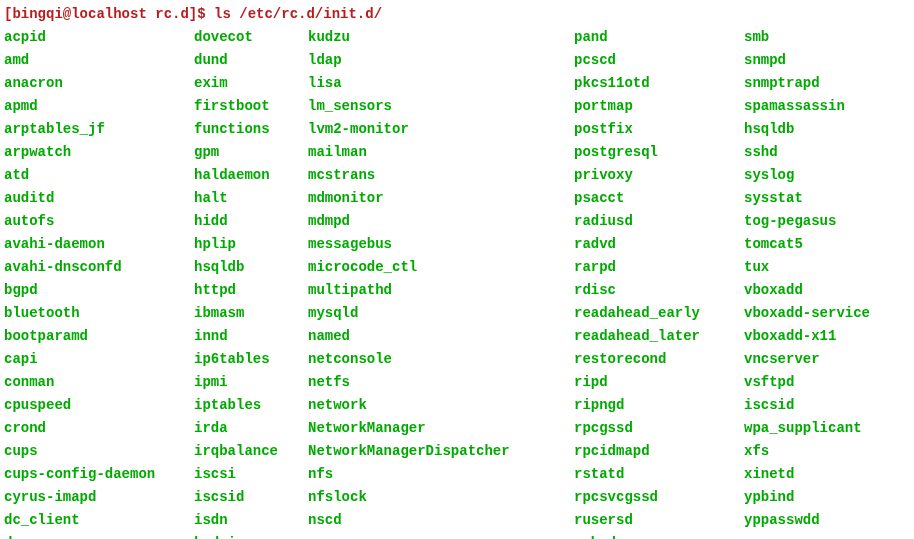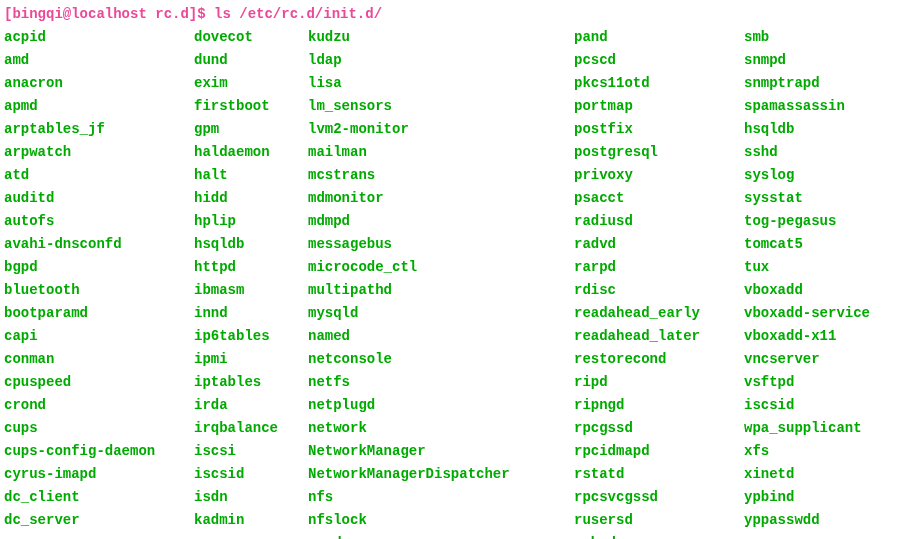--- a/index.html
+++ b/index.html
@@ -9,21 +9,21 @@
     }
     body {
       background: #ffffff;
       font-family: 'Courier New', Courier, monospace;
       font-size: 14px;
       padding: 6px 4px;
       width: 914px;
       font-weight: bold;
     }
     .prompt-line {
-      color: #ec4899;
+      color: #b91c1c;
       margin-bottom: 4px;
       white-space: pre;
     }
     .listing {
       display: flex;
       gap: 0;
     }
     .col {
       display: flex;
       flex-direction: column;
@@ -48,40 +48,42 @@
   <div class="col c0">
     <span>acpid</span>
     <span>amd</span>
     <span>anacron</span>
     <span>apmd</span>
     <span>arptables_jf</span>
     <span>arpwatch</span>
     <span>atd</span>
     <span>auditd</span>
     <span>autofs</span>
+    <span>avahi-daemon</span>
     <span>avahi-dnsconfd</span>
     <span>bgpd</span>
     <span>bluetooth</span>
     <span>bootparamd</span>
     <span>capi</span>
     <span>conman</span>
     <span>cpuspeed</span>
     <span>crond</span>
     <span>cups</span>
     <span>cups-config-daemon</span>
     <span>cyrus-imapd</span>
     <span>dc_client</span>
     <span>dc_server</span>
 
   </div>
   <div class="col c1">
     <span>dovecot</span>
     <span>dund</span>
     <span>exim</span>
     <span>firstboot</span>
+    <span>functions</span>
     <span>gpm</span>
     <span>haldaemon</span>
     <span>halt</span>
     <span>hidd</span>
     <span>hplip</span>
     <span>hsqldb</span>
     <span>httpd</span>
     <span>ibmasm</span>
     <span>innd</span>
     <span>ip6tables</span>
@@ -105,21 +107,20 @@
     <span>mcstrans</span>
     <span>mdmonitor</span>
     <span>mdmpd</span>
     <span>messagebus</span>
     <span>microcode_ctl</span>
     <span>multipathd</span>
     <span>mysqld</span>
     <span>named</span>
     <span>netconsole</span>
     <span>netfs</span>
-    <span>netplugd</span>
     <span>network</span>
     <span>NetworkManager</span>
     <span>NetworkManagerDispatcher</span>
     <span>nfs</span>
     <span>nfslock</span>
     <span>nscd</span>
 
   </div>
   <div class="col c3">
     <span>pand</span>

